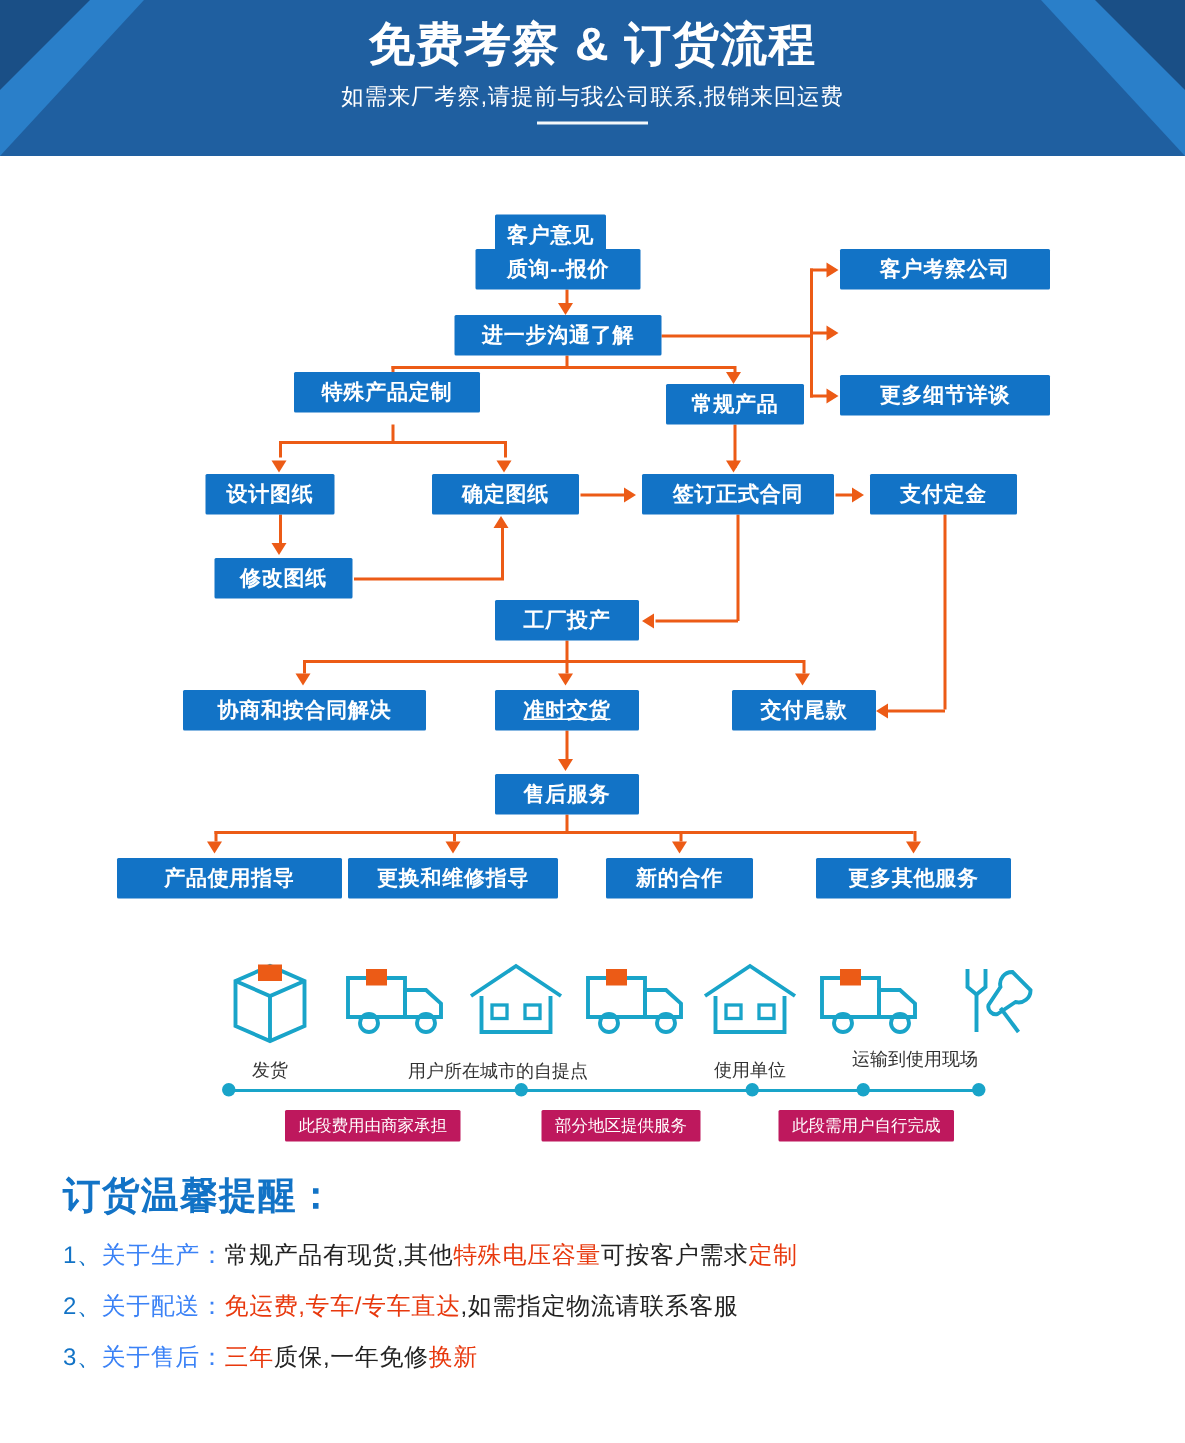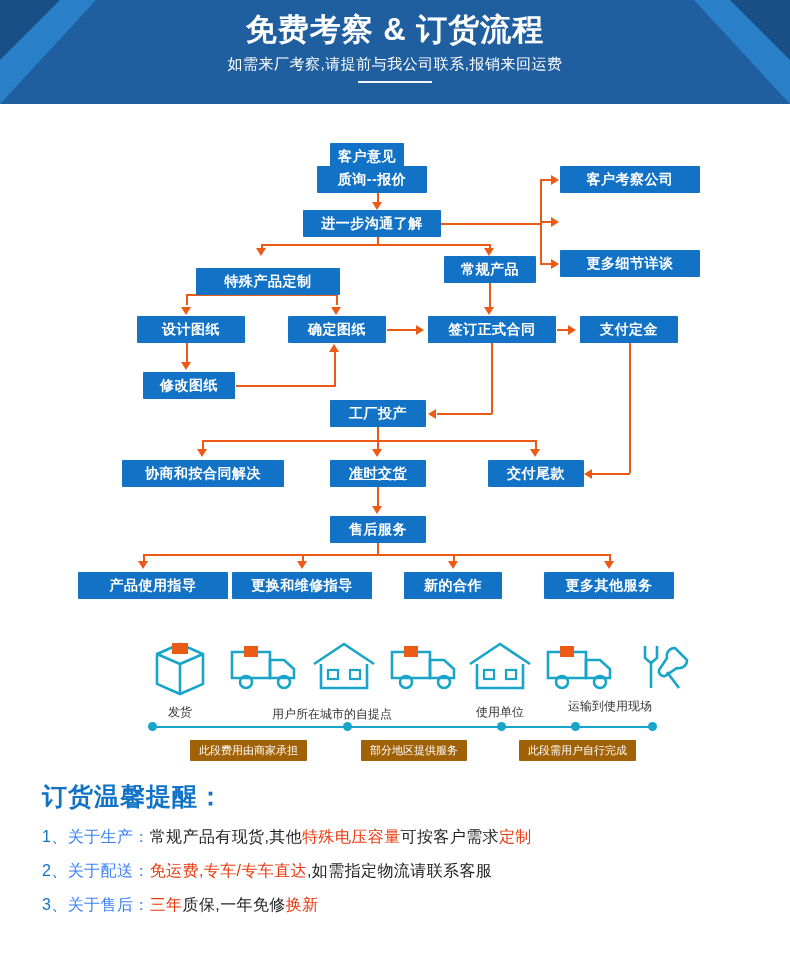--- a/index.html
+++ b/index.html
@@ -154,21 +154,21 @@
     background: #19a4c9;
   }
   .tl-dot {
     position: absolute;
     width: 9px; height: 9px;
     border-radius: 50%;
     background: #19a4c9;
   }
   .tl-tag {
     position: absolute;
-    background: #a16207;
+    background: #be185d;
     color: #ffffff;
     font-size: 11px;
     padding: 3px 9px;
     white-space: nowrap;
     border-radius: 1px;
   }
 
   
   .notes {
     position: relative;
@@ -282,23 +282,23 @@
   <div class="ln v" style="left:453px; top:450px; height:7px;"></div>
   <div class="ar down" style="left:448px; top:457px;"></div>
   <div class="ln v" style="left:609px; top:450px; height:7px;"></div>
   <div class="ar down" style="left:604px; top:457px;"></div>
 
   <div class="node" style="left:330px; top:18px;  width:74px;margin-top:21px;">客户意见</div>
   <div class="node" style="left:317px; top:62px;  width:110px;">质询--报价</div>
   <div class="node" style="left:560px; top:62px;  width:140px;">客户考察公司</div>
   <div class="node" style="left:303px; top:106px; width:138px;">进一步沟通了解</div>
   <div class="node" style="left:560px; top:146px; width:140px;">更多细节详谈</div>
-  <div class="node" style="left:196px; top:164px; width:144px;">特殊产品定制</div>
+  <div class="node" style="left:196px; top:144px; width:124px;">特殊产品定制</div>
   <div class="node" style="left:444px; top:152px; width:92px;">常规产品</div>
-  <div class="node" style="left:137px; top:212px; width:108px;">设计图纸</div>
+  <div class="node" style="left:137px; top:212px; width:86px;">设计图纸</div>
   <div class="node" style="left:288px; top:212px; width:98px;">确定图纸</div>
   <div class="node" style="left:428px; top:212px; width:128px;">签订正式合同</div>
   <div class="node" style="left:580px; top:212px; width:98px;">支付定金</div>
   <div class="node" style="left:143px; top:268px; width:92px;">修改图纸</div>
   <div class="node" style="left:330px; top:296px; width:96px;">工厂投产</div>
   <div class="node" style="left:122px; top:356px; width:162px;">协商和按合同解决</div>
   <div class="node" style="left:330px; top:356px; width:96px;text-decoration:underline;">准时交货</div>
   <div class="node" style="left:488px; top:356px; width:96px;">交付尾款</div>
   <div class="node" style="left:330px; top:412px; width:96px;">售后服务</div>
   <div class="node" style="left:78px;  top:468px; width:150px;">产品使用指导</div>

